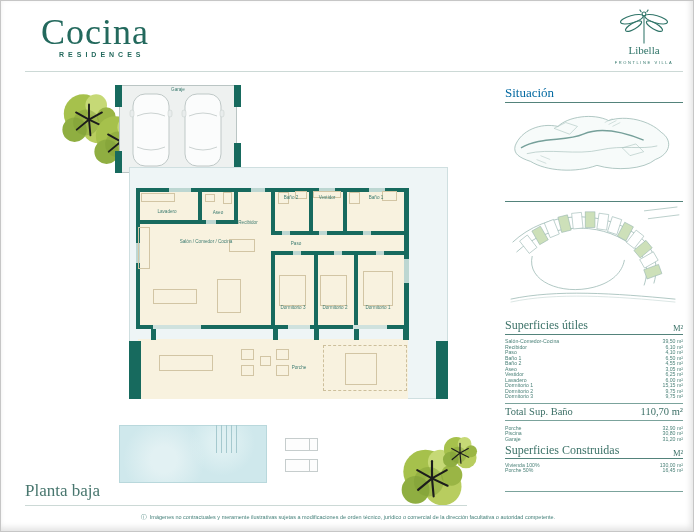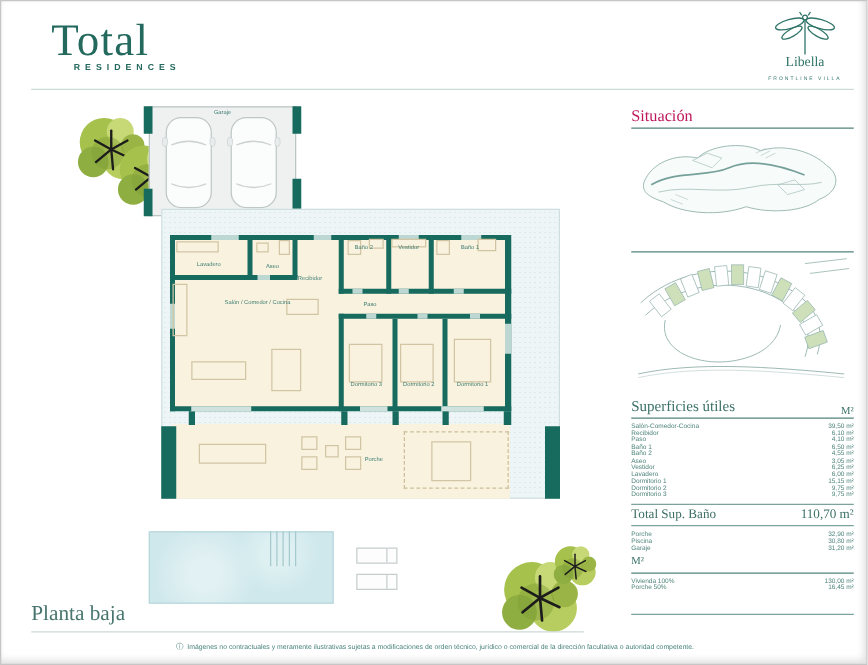--- a/index.html
+++ b/index.html
@@ -24,21 +24,21 @@
   .furn{border:1px solid #d2c5a4;box-sizing:border-box;}
   .dashedzone{border:1px dashed #cdbf9b;box-sizing:border-box;}
   .room-label{font-size:4.6px;color:#3f7d72;white-space:nowrap;transform:translateX(-50%);}
   .garage{background:#eef1f0;border:1px solid #bac5c4;box-sizing:border-box;}
   .pool{background:#cfe8ec;background-image:radial-gradient(circle at 30% 60%,#e2f1f3 0 12%,transparent 38%),
         radial-gradient(circle at 70% 30%,#def0f2 0 10%,transparent 30%);border:1px solid #b9d8dc;box-sizing:border-box;}
   .pline{width:1px;background:#a5c9ce;}
   .lounger{background:#fdfdfd;border:1px solid #c6cdcd;box-sizing:border-box;}
   .lounger .back{position:absolute;right:7px;top:0;width:1px;height:100%;background:#c6cdcd;}
   
-  .sb-title{left:504px;width:178px;font-size:13px;color:#be185d;}
+  .sb-title{left:504px;width:178px;font-size:13px;color:#0369a1;}
   .rule{left:504px;width:178px;height:1px;background:#7ba39c;}
   .rule.dark{background:#53837b;}
   .sec-head{left:504px;width:178px;display:flex;justify-content:space-between;align-items:flex-end;
             font-size:12px;color:#3c7268;}
   .sec-head .unit{font-size:8.5px;}
   .t-row{left:504px;width:178px;display:flex;justify-content:space-between;
          font-size:5.2px;line-height:5.5px;color:#4d837a;}
   .tot-row{left:504px;width:178px;display:flex;justify-content:space-between;
            font-size:10.5px;color:#3c6f66;}
   
@@ -65,21 +65,21 @@
             <line x1="50" y1="48" x2="68" y2="38"></line>
           <line x1="50" y1="48" x2="69" y2="57"></line>
             <line x1="50" y1="48" x2="52" y2="70"></line>
           <line x1="50" y1="48" x2="33" y2="62"></line>
             <line x1="50" y1="48" x2="32" y2="38"></line>
         </g>
       </g>
     </defs>
   </svg>
 
-  <div class="abs serif brand-name" style="left:40px;top:10px">Total</div>
+  <div class="abs serif brand-name" style="left:40px;top:10px">Cocina</div>
   <div class="abs brand-tag" style="left:58px;top:50px">RESIDENCES</div>
 
   <svg class="abs" style="left:614px;top:6px" width="58" height="40" viewBox="0 0 64 46">
     <g stroke="#2f7468" fill="none" stroke-width="1.2">
       <circle cx="32" cy="8" r="2.2"></circle>
       <line x1="32" y1="10" x2="32" y2="42"></line>
       <line x1="29" y1="6" x2="27" y2="3"></line>
         <line x1="35" y1="6" x2="37" y2="3"></line>
       <ellipse cx="18" cy="14" rx="13.5" ry="4.2" transform="rotate(-16 18 14)"></ellipse>
       <ellipse cx="46" cy="14" rx="13.5" ry="4.2" transform="rotate(16 46 14)"></ellipse>
@@ -354,20 +354,21 @@
   <div class="abs t-row" style="top:430px">
       <span>Piscina</span>
       <span>30,80 m²</span>
     </div>
   <div class="abs t-row" style="top:435.5px">
       <span>Garaje</span>
       <span>31,20 m²</span>
     </div>
 
   <div class="abs serif sec-head" style="top:442px">
+    <span>Superficies Construidas</span>
     <span class="unit">M²</span>
   </div>
   <div class="abs rule dark" style="top:457px"></div>
 
   <div class="abs t-row" style="top:461.5px">
       <span>Vivienda 100%</span>
       <span>130,00 m²</span>
     </div>
   <div class="abs t-row" style="top:467px">
       <span>Porche 50%</span>

